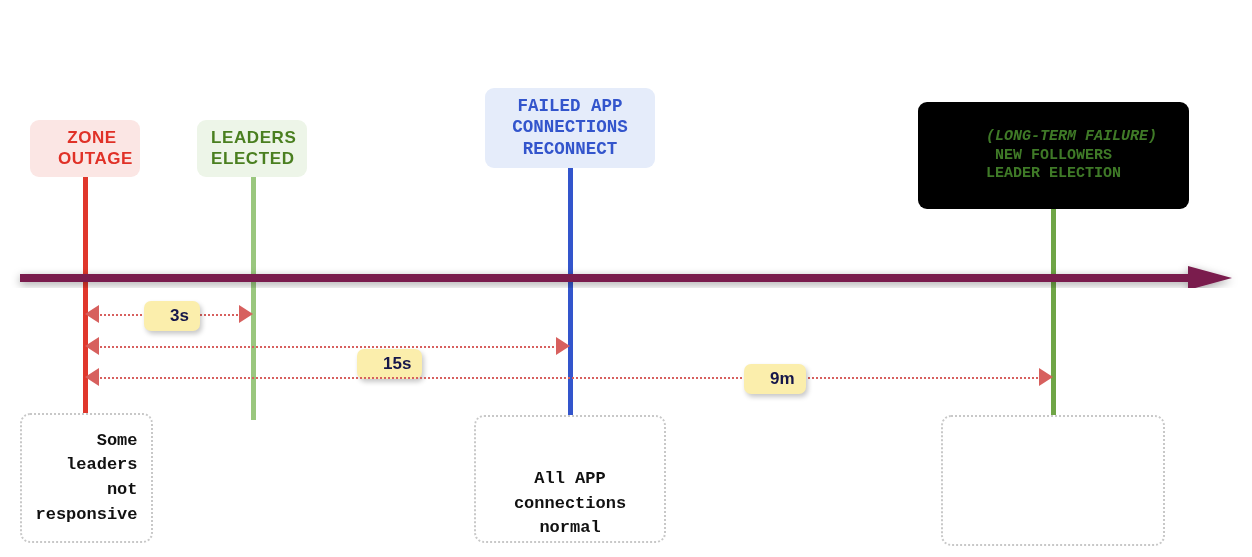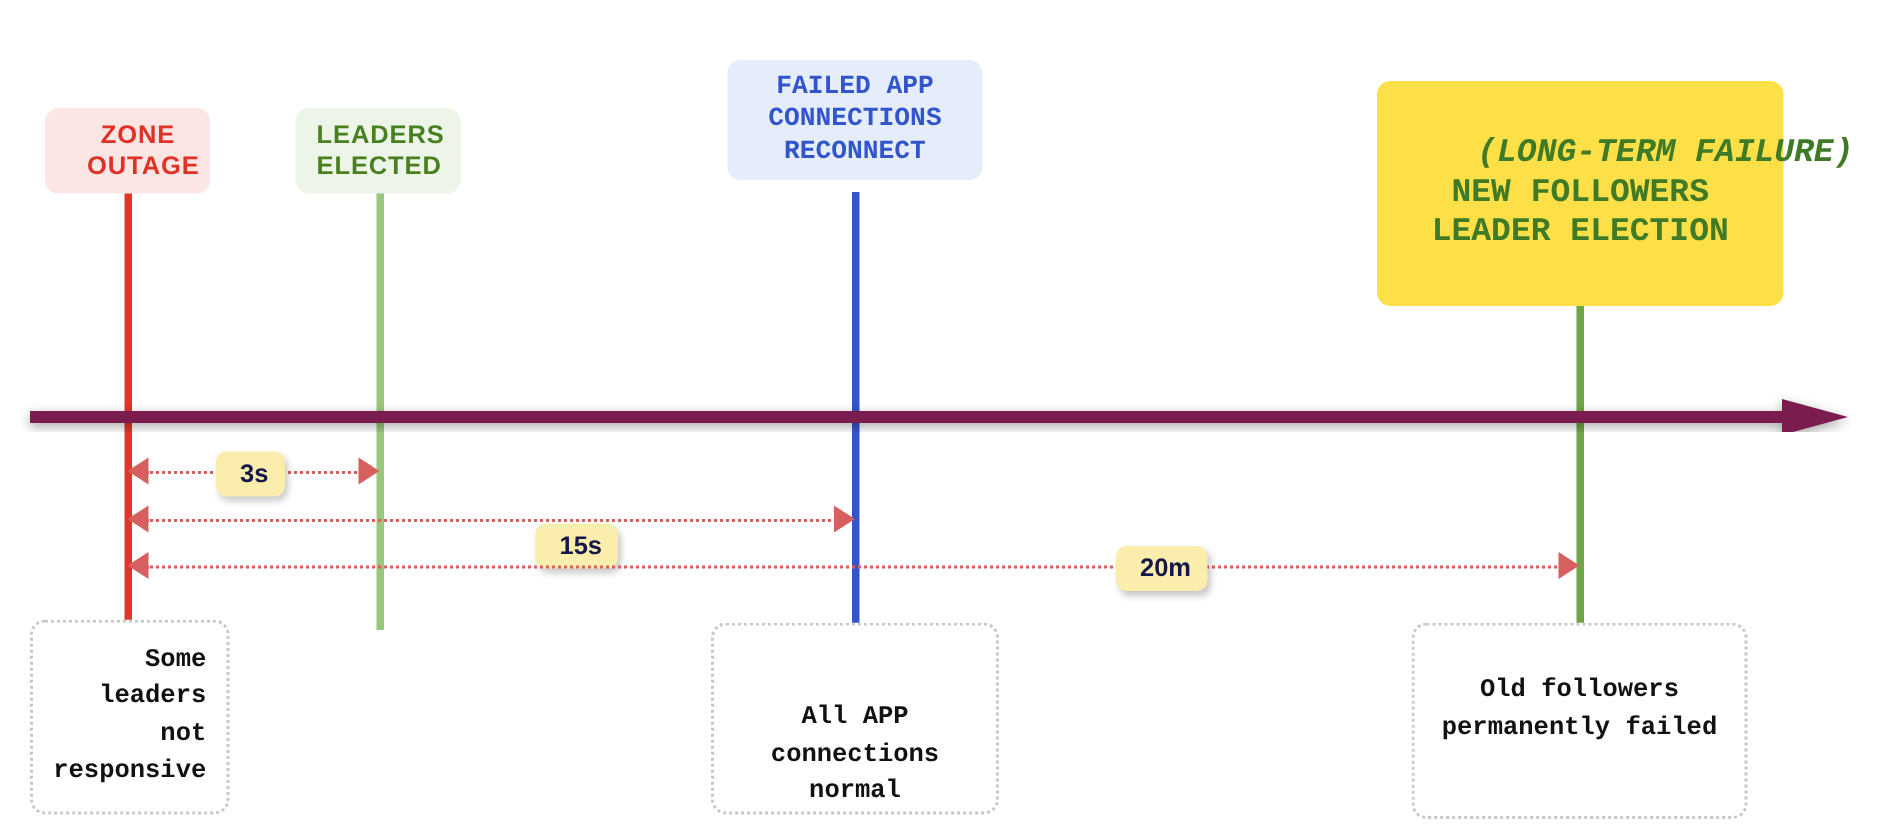--- a/index.html
+++ b/index.html
@@ -23,20 +23,21 @@
   
   .event-chip {
     position: absolute;
     box-sizing: border-box;
     border-radius: 9px;
     text-align: center;
     line-height: 1.22;
     font-weight: bold;
     padding: 8px 14px;
     white-space: pre;
+    margin-top: 48px;
   }
   .chip-zone {
     background: #fbe6e4;
     color: #e03127;
     font-family: "Liberation Sans", sans-serif;
     font-size: 17px;
     letter-spacing: 0.6px;
   }
   .chip-leaders {
     background: #edf5e8;
@@ -45,24 +46,24 @@
     font-size: 17px;
     letter-spacing: 0.6px;
   }
   .chip-failed {
     background: #e5ecfa;
     color: #3355cc;
     font-family: "Liberation Mono", monospace;
     font-size: 17.5px;
   }
   .chip-longterm {
-    background: #fde047;
+    background: #000000;
     color: #3f7a27;
     font-family: "Liberation Mono", monospace;
-    font-size: 22px;
+    font-size: 15px;
   }
   .chip-longterm .ital {
     font-style: italic;
   }
 
   
   .vline {
     position: absolute;
     width: 5px;
   }
@@ -107,21 +108,21 @@
   }
 
   .badge {
     position: absolute;
     background: #fbeeac;
     border-radius: 7px;
     color: #15164a;
     font-family: "Liberation Sans", sans-serif;
     font-weight: bold;
     font-size: 17px;
-    padding: 6px 11px 7px 16px;
+    padding: 6px 11px 7px 26px;
     box-shadow: 2px 3px 5px rgba(0,0,0,0.22);
     line-height: 1;
   }
 
   
   .outcome {
     position: absolute;
     box-sizing: border-box;
     background: #ffffff;
     border: 2px dotted #c8c8c8;
@@ -194,35 +195,33 @@
     <div class="dotline"></div>
     <div class="arrow-head arrow-right"></div>
   </div>
   <div class="badge" style="left:357px; top:349px;">15s</div>
 
   <div class="measure" style="left:85px; top:366px; width:968px;">
     <div class="arrow-head arrow-left"></div>
     <div class="dotline"></div>
     <div class="arrow-head arrow-right"></div>
   </div>
-  <div class="badge" style="left:744px; top:364px;">20m</div>
+  <div class="badge" style="left:744px; top:364px;">9m</div>
 
   <div class="outcome" style="left:20px; top:413px; width:133px; height:130px;text-align:right;">
     <span>Some
 leaders
 not
 responsive</span>
   </div>
 
 
   <div class="outcome" style="left:474px; top:415px; width:192px; height:128px;justify-content:flex-end;">
     <span>All APP
 connections
 normal</span>
   </div>
 
   <div class="outcome" style="left:941px; top:415px; width:224px; height:131px;">
-    <span>Old followers
-permanently failed</span>
     <span class="gap"></span>
   </div>
 
 </div>
 
 </body></html>

